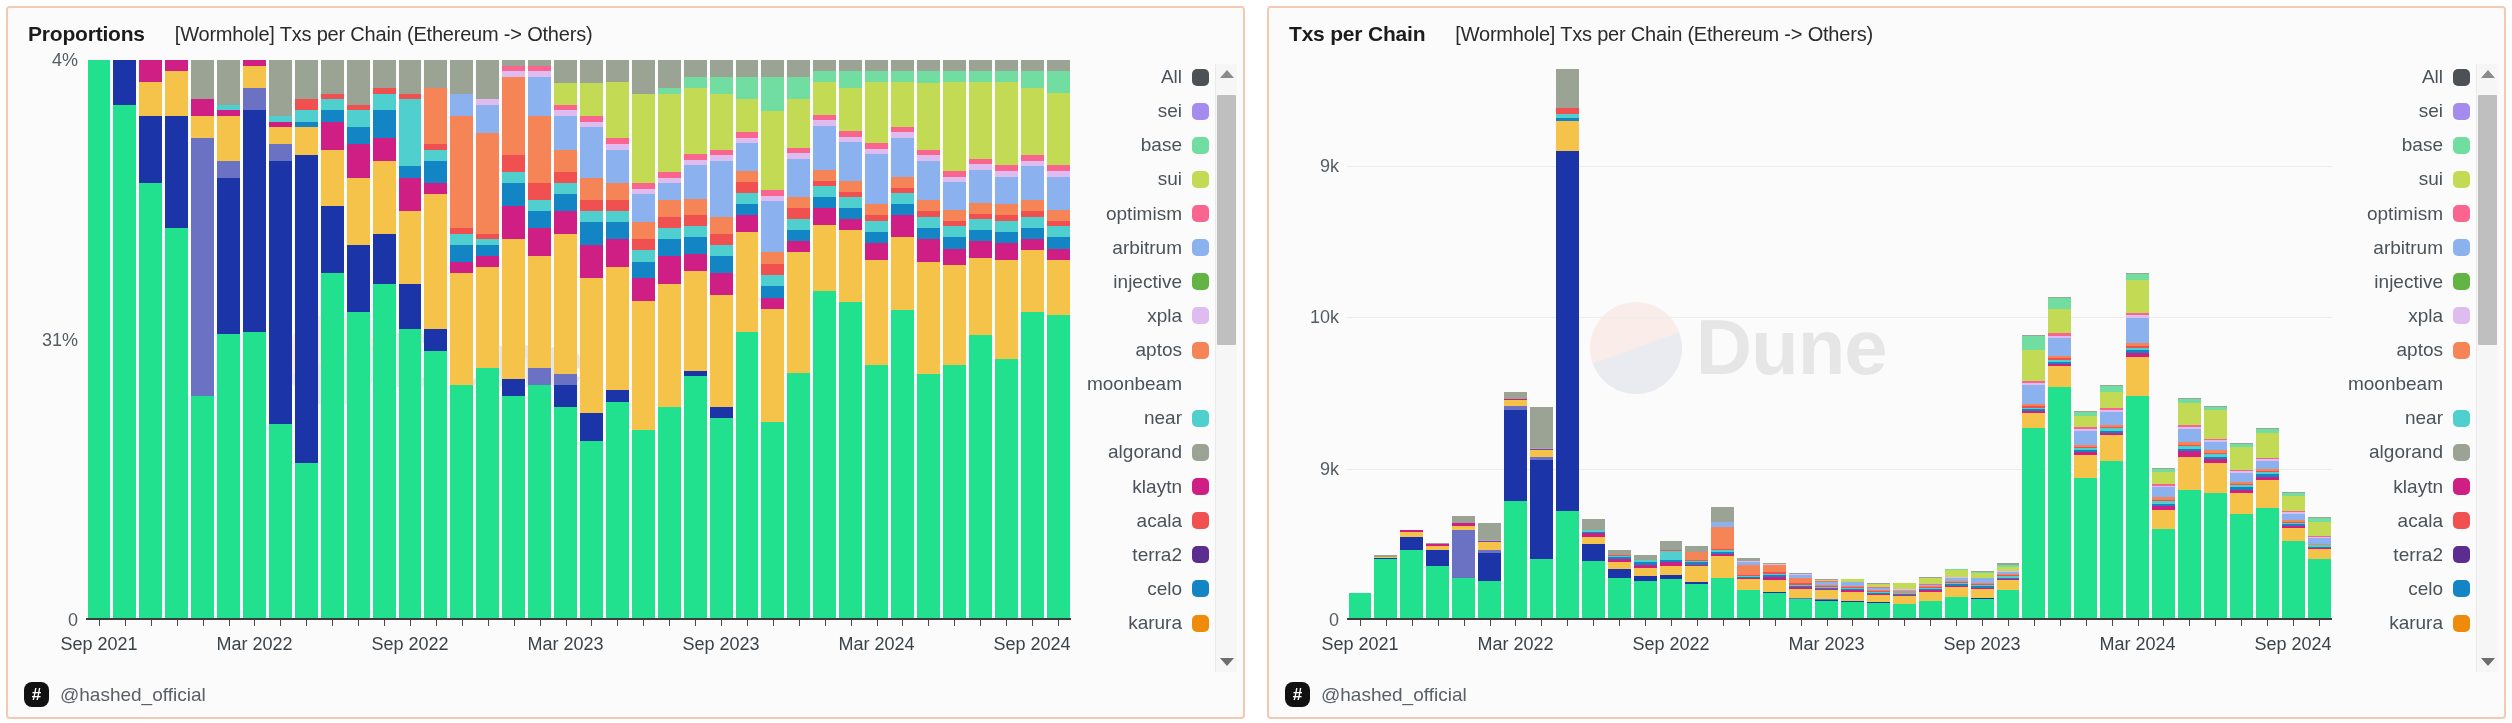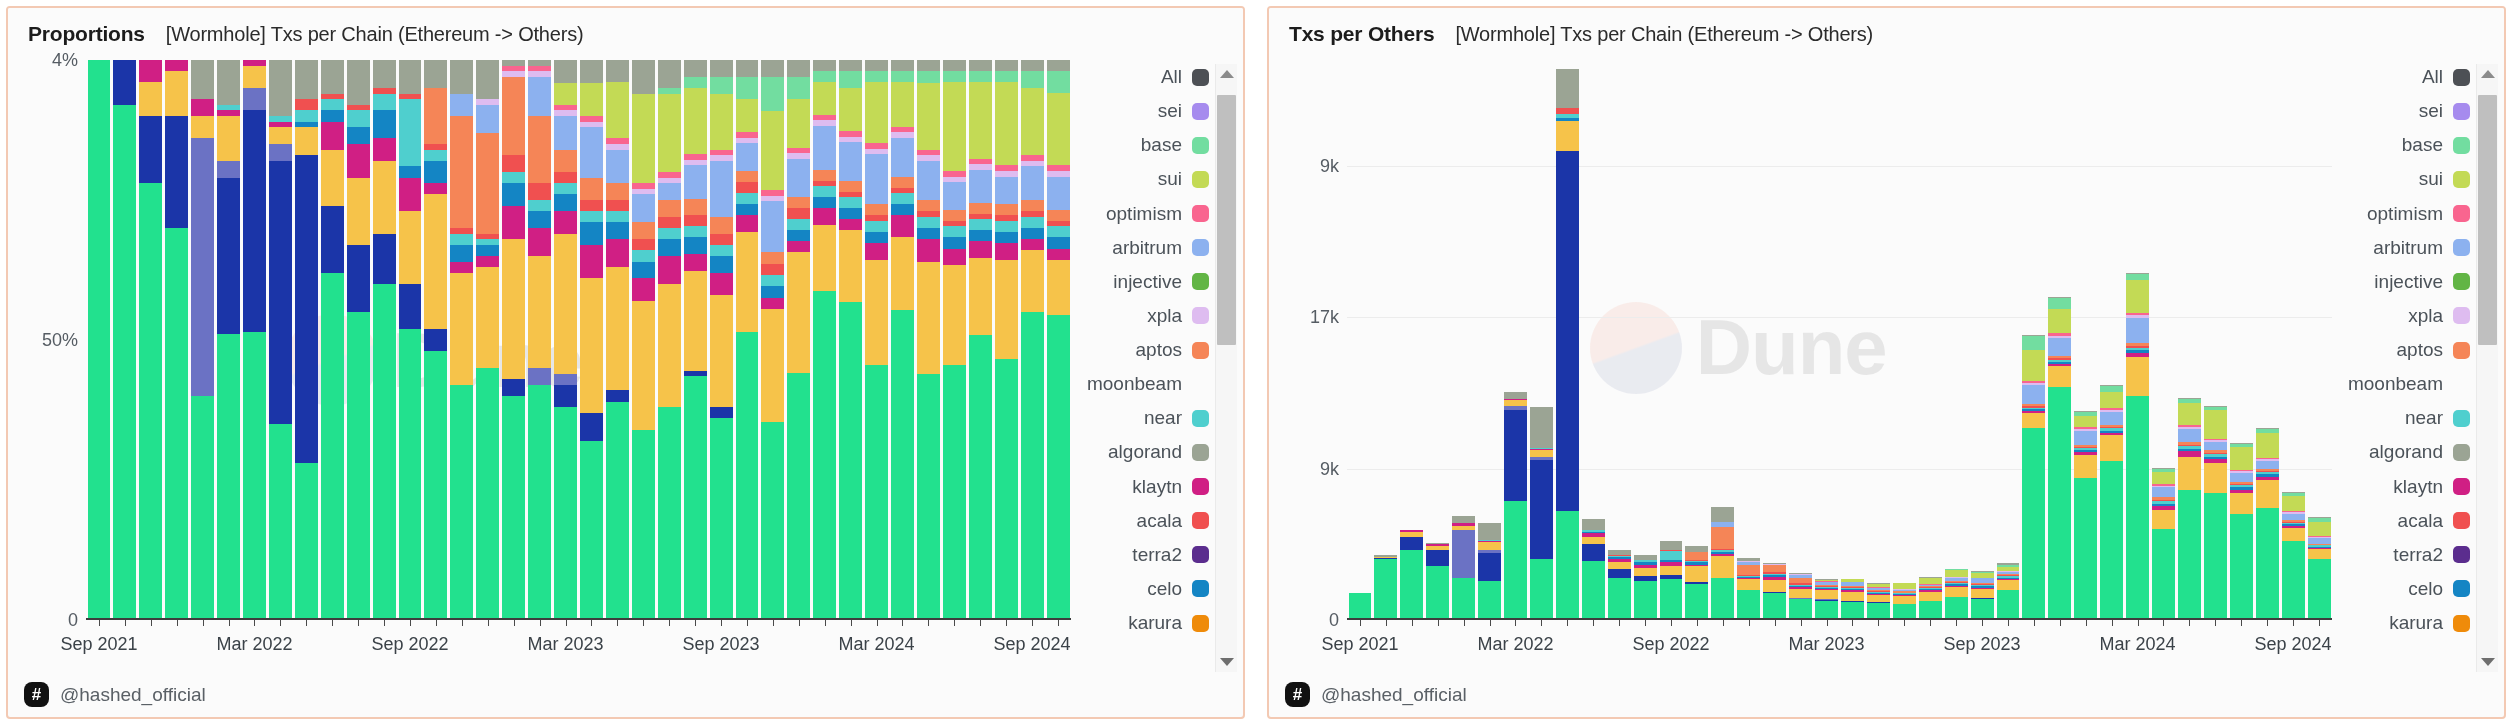--- a/index.html
+++ b/index.html
@@ -22,21 +22,21 @@
     border-radius:4px;
     background:#fbfbfb;
     display:flex;
     flex-direction:column;
     position:relative;
     overflow:hidden;
   }
   
   .panel-head{
     padding:14px 0 6px 20px;
-    display:flex; align-items:baseline; gap:21px;
+    display:flex; align-items:baseline; gap:30px;
     flex:0 0 auto;
     background:#fbfbfb;
   }
   .panel-title{
     font-size:21px; font-weight:bold; color:#1c1c1c; letter-spacing:-.2px;
   }
   .panel-sub{
     font-size:20px; color:#2b2b2b; font-weight:400; letter-spacing:-.2px;
   }
   
@@ -171,21 +171,21 @@
 
     <div class="panel-body">
       <div class="plot-wrap">
         <div class="watermark" style="left:26%; top:42%;">
           <div class="wm-logo"></div>
           <div class="wm-text">Dune</div>
         </div>
         <div class="plot" id="plot0">
           <div class="ylabels" id="ylab0">
               <div class="ylab" style="top: 100%;">0</div>
-              <div class="ylab" style="top: 50%;">50%</div>
+              <div class="ylab" style="top: 50%;">31%</div>
               <div class="ylab" style="top: 0%;">4%</div>
             </div>
           <div class="gridlines" id="grid0"></div>
           <div class="bars" id="bars0">
               <div class="barslot">
                 <div class="bar" style="height: 100%;">
                   <div class="seg" style="height: 100%; background: rgb(34, 225, 142);"></div>
                 </div>
               </div>
               <div class="barslot">
@@ -858,35 +858,35 @@
     </div>
 
     <div class="panel-foot">
       <div class="hashlogo">#</div>
       <div class="handle">@hashed_official</div>
     </div>
   </div>
 
   <div class="panel">
     <div class="panel-head">
-      <span class="panel-title">Txs per Others</span>
+      <span class="panel-title">Txs per Chain</span>
       <span class="panel-sub">[Wormhole] Txs per Chain (Ethereum -&gt; Others)</span>
     </div>
 
     <div class="panel-body">
       <div class="plot-wrap">
         <div class="watermark" style="left:30%; top:40%;">
           <div class="wm-logo"></div>
           <div class="wm-text">Dune</div>
         </div>
         <div class="plot" id="plot1">
           <div class="ylabels" id="ylab1">
               <div class="ylab" style="top: 100%;">0</div>
               <div class="ylab" style="top: 72.973%;">9k</div>
-              <div class="ylab" style="top: 45.9459%;">17k</div>
+              <div class="ylab" style="top: 45.9459%;">10k</div>
               <div class="ylab" style="top: 18.9189%;">9k</div>
             </div>
           <div class="gridlines" id="grid1">
               <div class="gridline" style="top: 72.973%;"></div>
               <div class="gridline" style="top: 45.9459%;"></div>
               <div class="gridline" style="top: 18.9189%;"></div>
             </div>
           <div class="bars" id="bars1">
               <div class="barslot">
                 <div class="bar" style="height: 4.86486%;">

